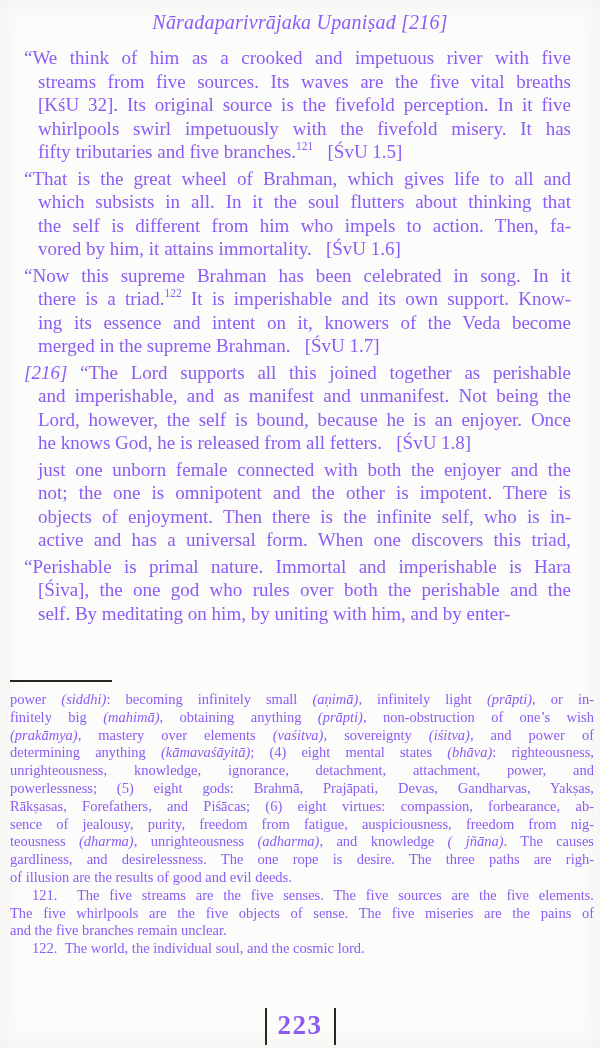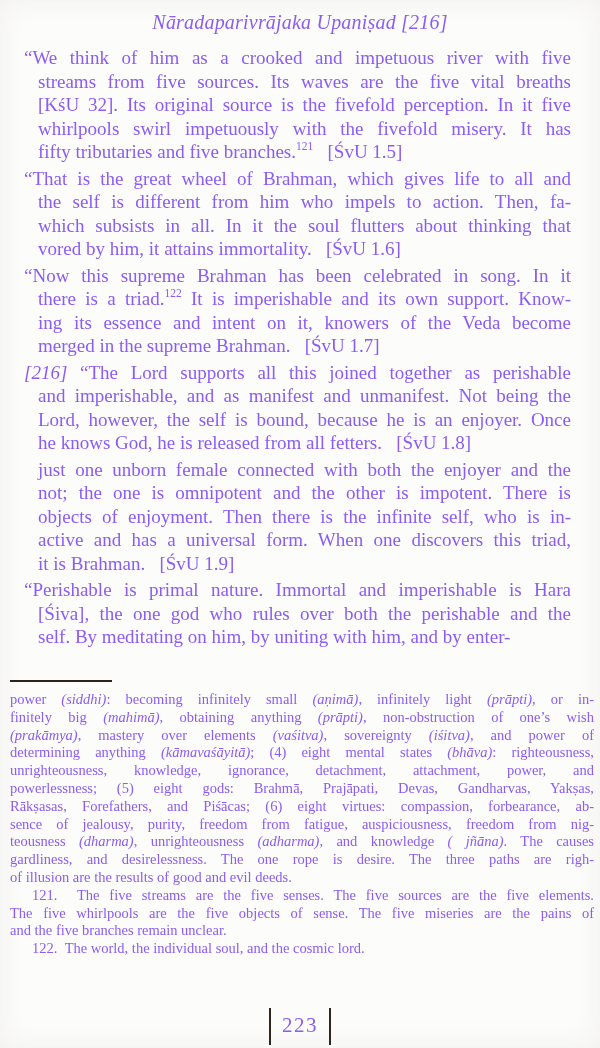--- a/index.html
+++ b/index.html
@@ -76,22 +76,22 @@
     justify-content: center;
     align-items: center;
     gap: 11px;
   }
   .pn-bar {
     width: 2px;
     height: 37px;
     background: #2c261f;
   }
   .pn-num {
-    font-size: 21px;
-    font-weight: normal;
+    font-size: 27px;
+    font-weight: bold;
     letter-spacing: 1.5px;
     padding-bottom: 2px;
   }
 </style>
 </head>
 <body>
 
 <div class="page">
 
   <div class="running-head">Nāradaparivrājaka Upaniṣad [216]</div>
@@ -99,42 +99,41 @@
   <div class="body-text" id="body-text">
       <div class="para">
         <div class="line first">“We think of him as a crooked and impetuous river with five</div>
         <div class="line">streams from five sources. Its waves are the five vital breaths</div>
         <div class="line">[KśU 32]. Its original source is the fivefold perception. In it five</div>
         <div class="line">whirlpools swirl impetuously with the fivefold misery. It has</div>
         <div class="line last">fifty tributaries and five branches.<sup>121</sup>&nbsp;&nbsp;&nbsp;[ŚvU 1.5]</div>
       </div>
       <div class="para">
         <div class="line first">“That is the great wheel of Brahman, which gives life to all and</div>
+        <div class="line">which subsists in all. In it the soul flutters about thinking that</div>
         <div class="line">the self is different from him who impels to action. Then, fa-</div>
-        <div class="line">which subsists in all. In it the soul flutters about thinking that</div>
         <div class="line last">vored by him, it attains immortality.&nbsp;&nbsp;&nbsp;[ŚvU 1.6]</div>
       </div>
       <div class="para">
         <div class="line first">“Now this supreme Brahman has been celebrated in song. In it</div>
         <div class="line">there is a triad.<sup>122</sup> It is imperishable and its own support. Know-</div>
         <div class="line">ing its essence and intent on it, knowers of the Veda become</div>
         <div class="line last">merged in the supreme Brahman.&nbsp;&nbsp;&nbsp;[ŚvU 1.7]</div>
       </div>
       <div class="para">
         <div class="line first"><i>[216]</i> “The Lord supports all this joined together as perishable</div>
         <div class="line">and imperishable, and as manifest and unmanifest. Not being the</div>
         <div class="line">Lord, however, the self is bound, because he is an enjoyer. Once</div>
         <div class="line last">he knows God, he is released from all fetters.&nbsp;&nbsp;&nbsp;[ŚvU 1.8]</div>
       </div>
       <div class="para">
         <div class="line">just one unborn female connected with both the enjoyer and the</div>
         <div class="line">not; the one is omnipotent and the other is impotent. There is</div>
         <div class="line">objects of enjoyment. Then there is the infinite self, who is in-</div>
         <div class="line">active and has a universal form. When one discovers this triad,</div>
-        <div class="line last">it is Brahman.&nbsp;&nbsp;&nbsp;[ŚvU 1.9]</div>
       </div>
       <div class="para">
         <div class="line first">“Perishable is primal nature. Immortal and imperishable is Hara</div>
         <div class="line">[Śiva], the one god who rules over both the perishable and the</div>
         <div class="line last">self. By meditating on him, by uniting with him, and by enter-</div>
       </div>
     </div>
 
   <hr class="footnote-rule">
 

